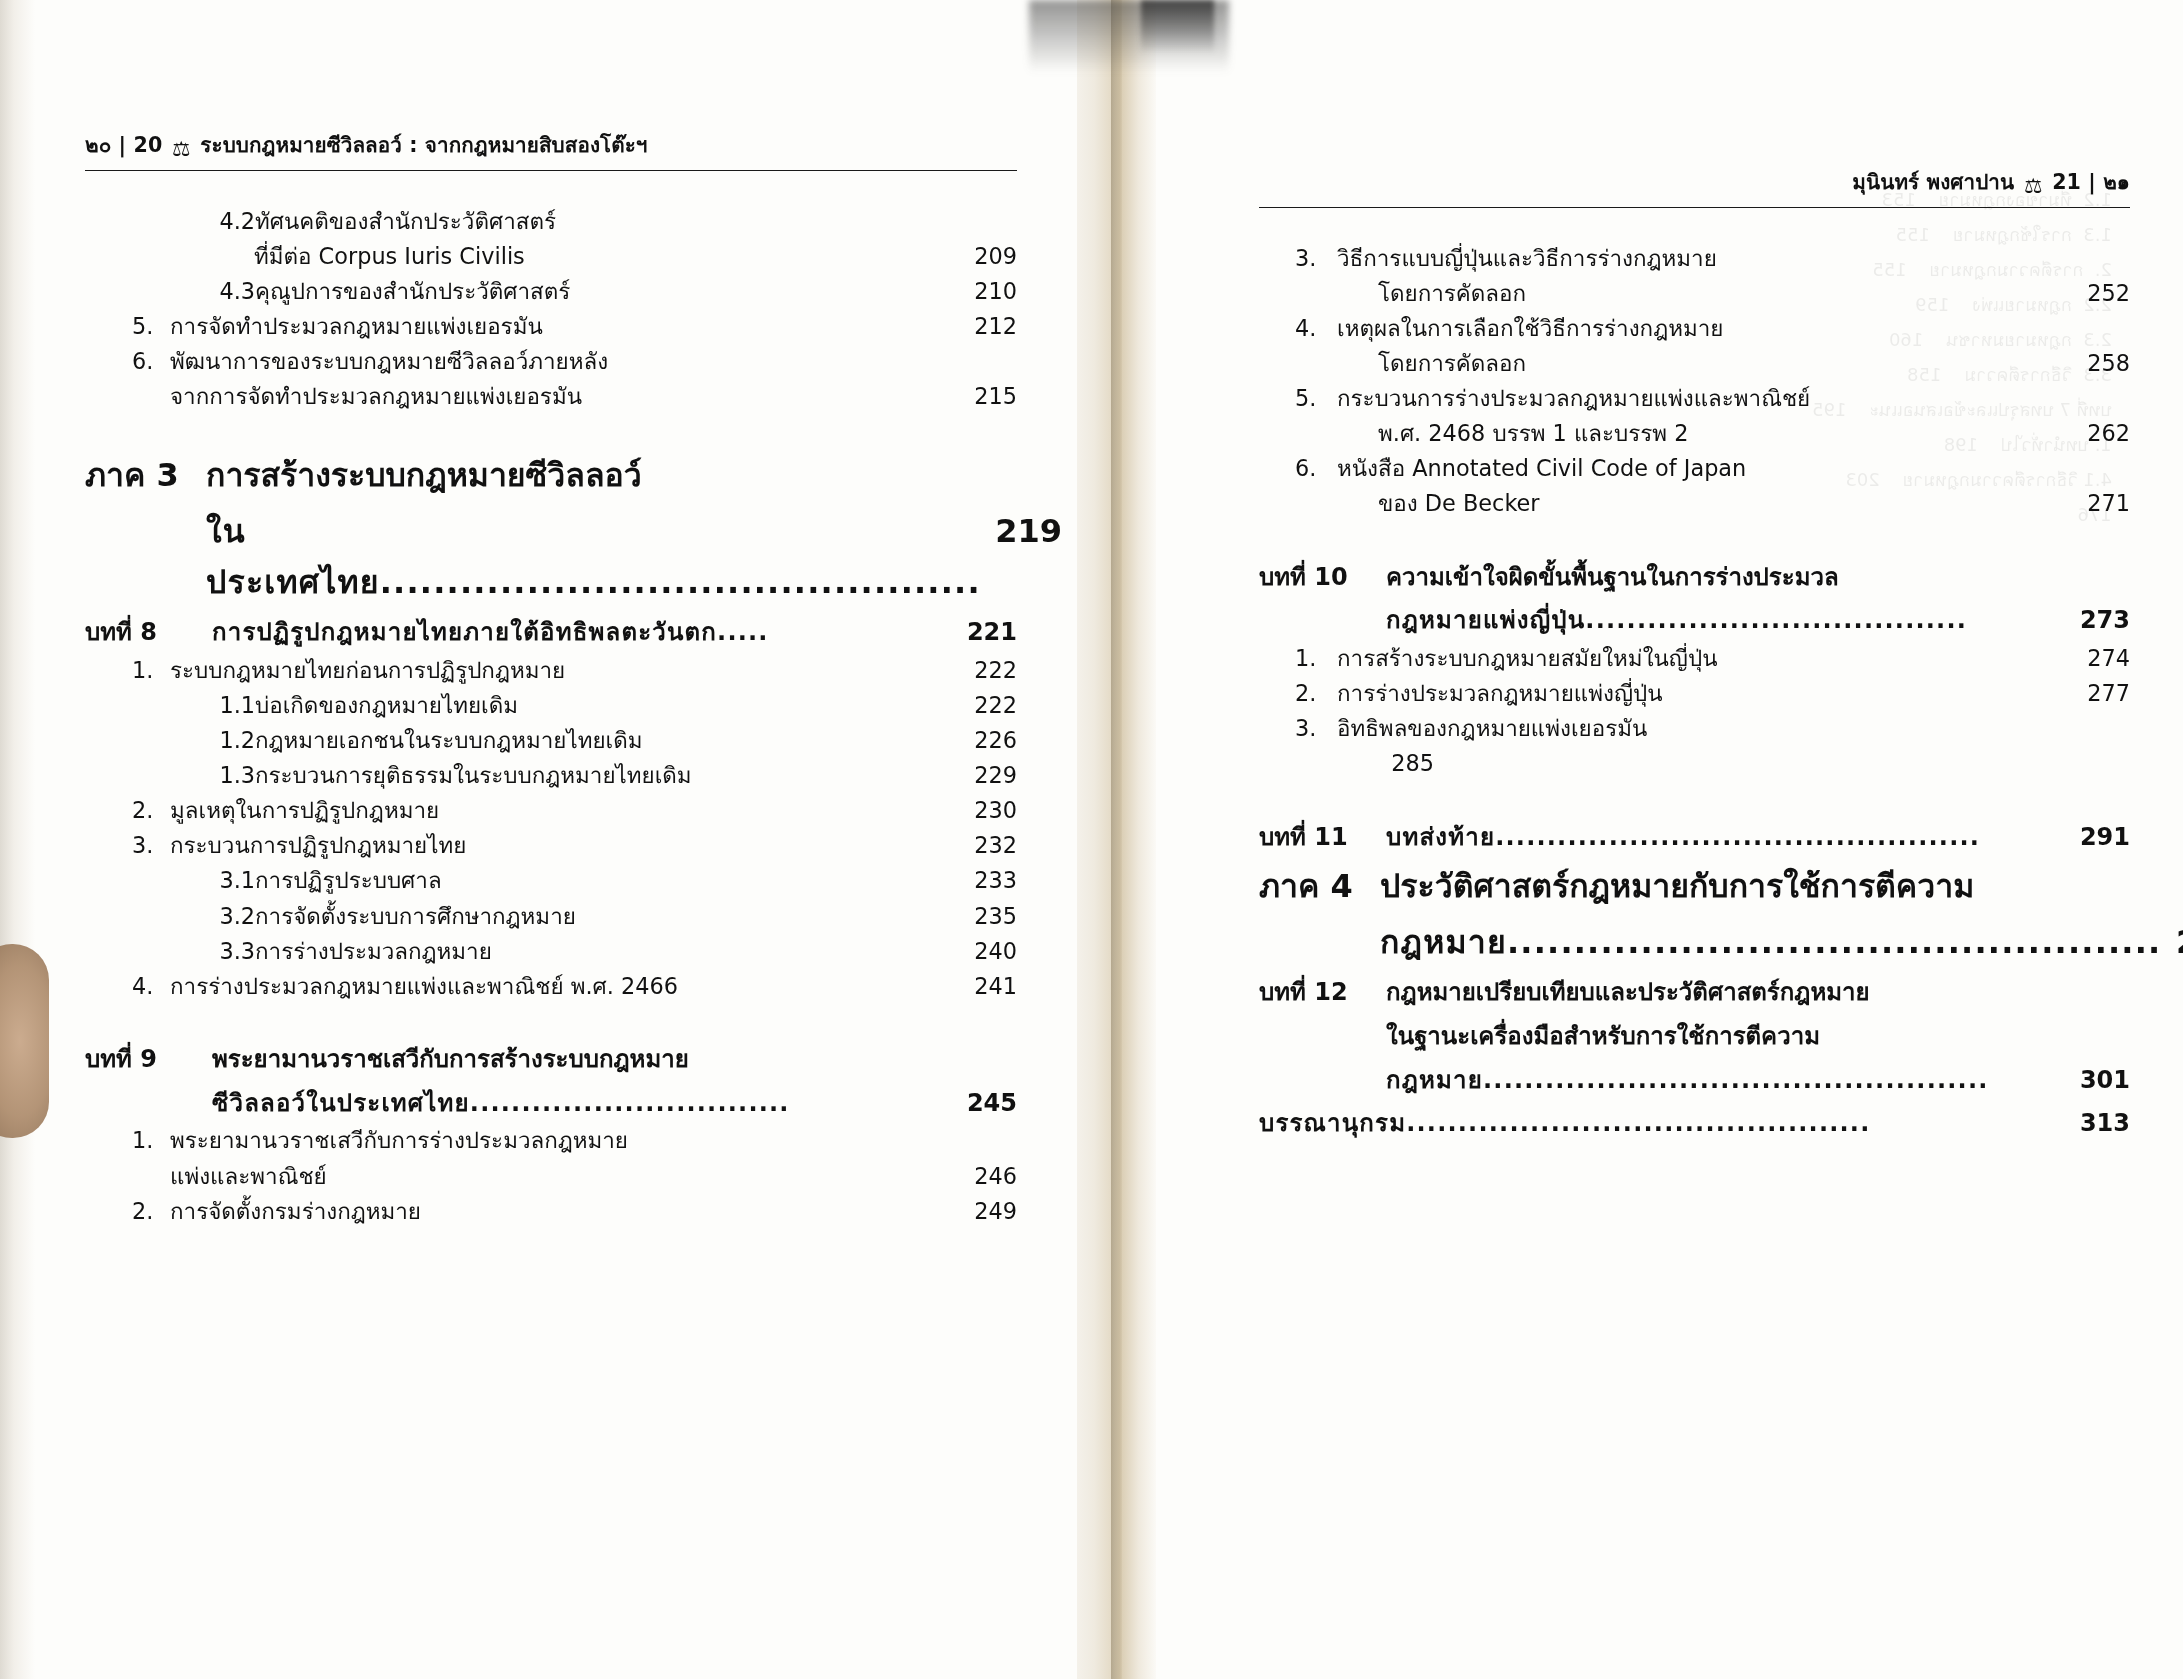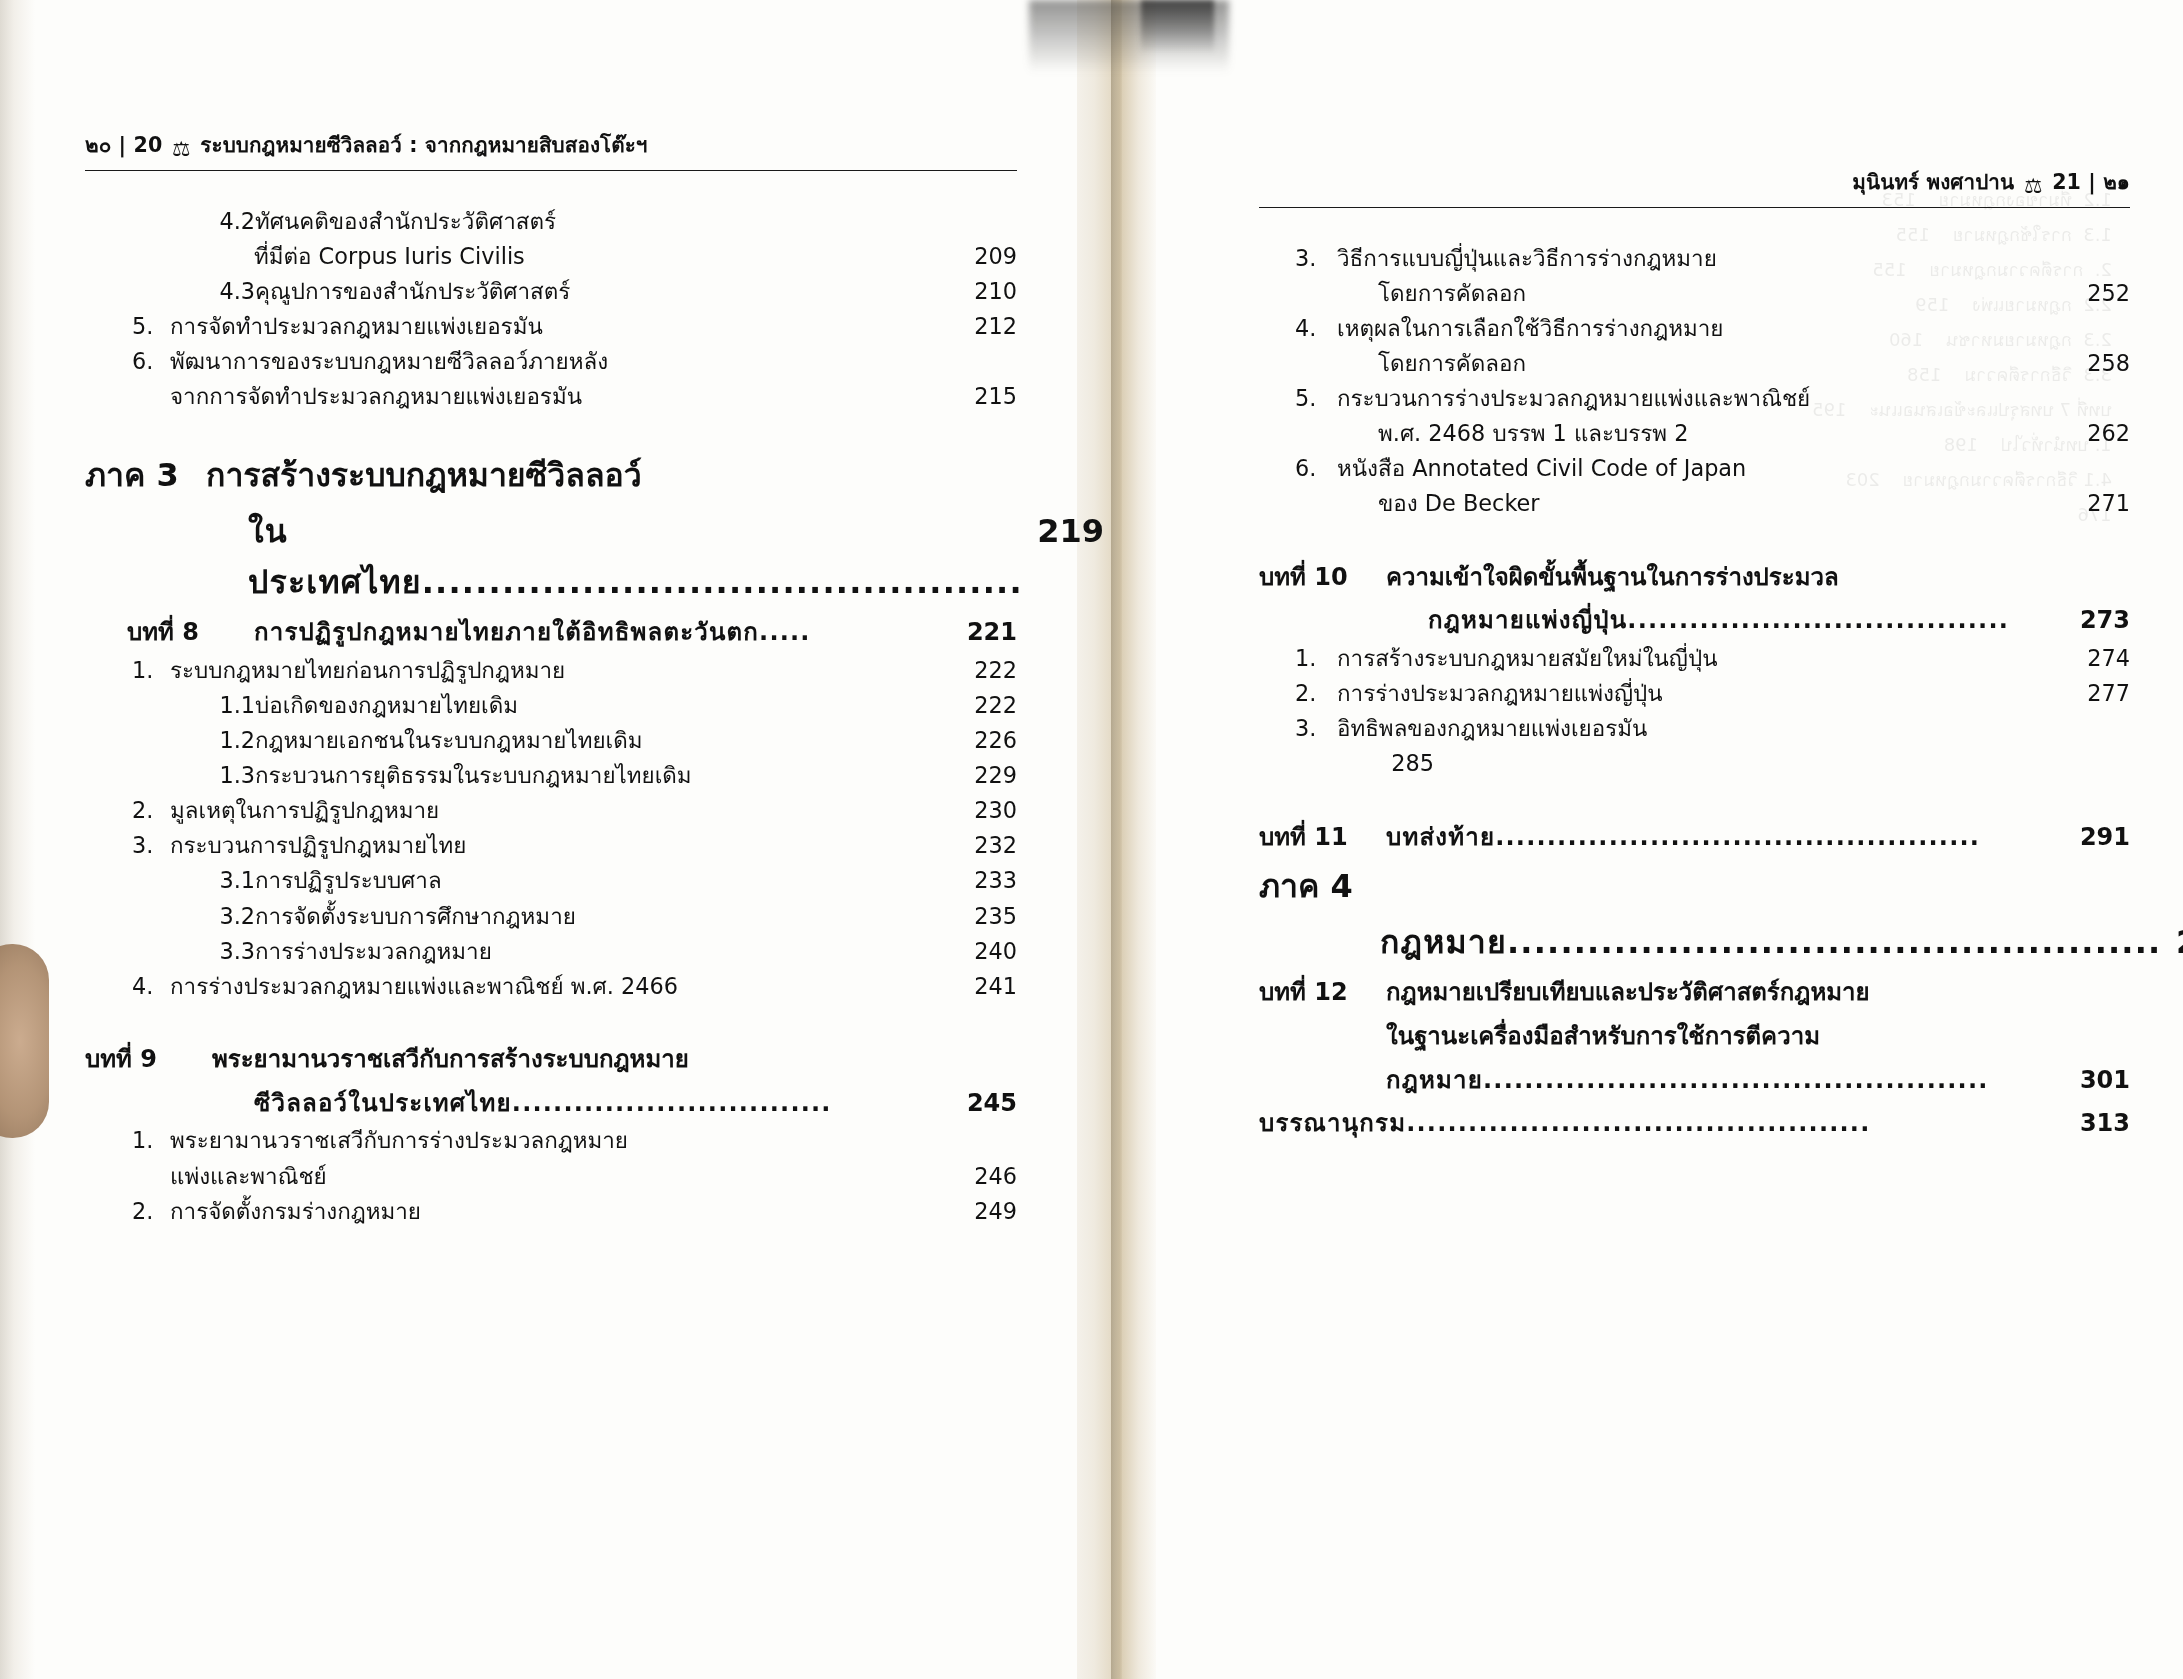--- a/index.html
+++ b/index.html
@@ -155,21 +155,21 @@
   .ind1 .num { width: 38px; text-align: left; }
   .ind2 { padding-left: 103px; }
   .ind2 .num { width: 67px; text-align: right; }
   .ind3 { padding-left: 36px; }
   .ind3 .num { width: 42px; text-align: left; }
 
   .cont-1 { padding-left: 85px; }
   .cont-2 { padding-left: 169px; }
   .cont-3 { padding-left: 119px; }
 
-  .blk { margin-bottom: 27px; margin-left: 42px; }
+  .blk { margin-bottom: 27px; }
   .blk-lg { margin-bottom: 38px; }
   .dots { letter-spacing: 1.2px; }
 
   .part-row { display:flex; align-items: baseline; font-size: 32px; font-weight: bold; margin-bottom: 4.8px;}
   .part-row .lbl { width: 121px; flex: 0 0 auto;}
   .part-row .body { flex: 1 1 auto; padding-right: 14.5px;}
   .part-row .pg { flex: 0 0 auto; min-width: 58px; text-align: right;}
 
   .chap-row { display:flex; align-items: baseline; font-size: 24px; font-weight: bold; margin-bottom: 4.8px;}
   .chap-row .lbl { width: 127px; flex: 0 0 auto;}
@@ -411,20 +411,21 @@
       </div>
 
       <div class="chap-row blk-lg">
         <span class="lbl">บทที่  11</span>
         <span class="body dots">บทส่งท้าย...............................................</span>
         <span class="pg">291</span>
       </div>
 
       <div class="part-row">
         <span class="lbl">ภาค  4</span>
+        <span class="body">ประวัติศาสตร์กฎหมายกับการใช้การตีความ</span>
       </div>
       <div class="part-row blk-lg">
         <span class="lbl"></span>
         <span class="body dots">กฎหมาย.................................................</span>
         <span class="pg">299</span>
       </div>
 
       <div class="chap-row">
         <span class="lbl">บทที่  12</span>
         <span class="body">กฎหมายเปรียบเทียบและประวัติศาสตร์กฎหมาย</span>

